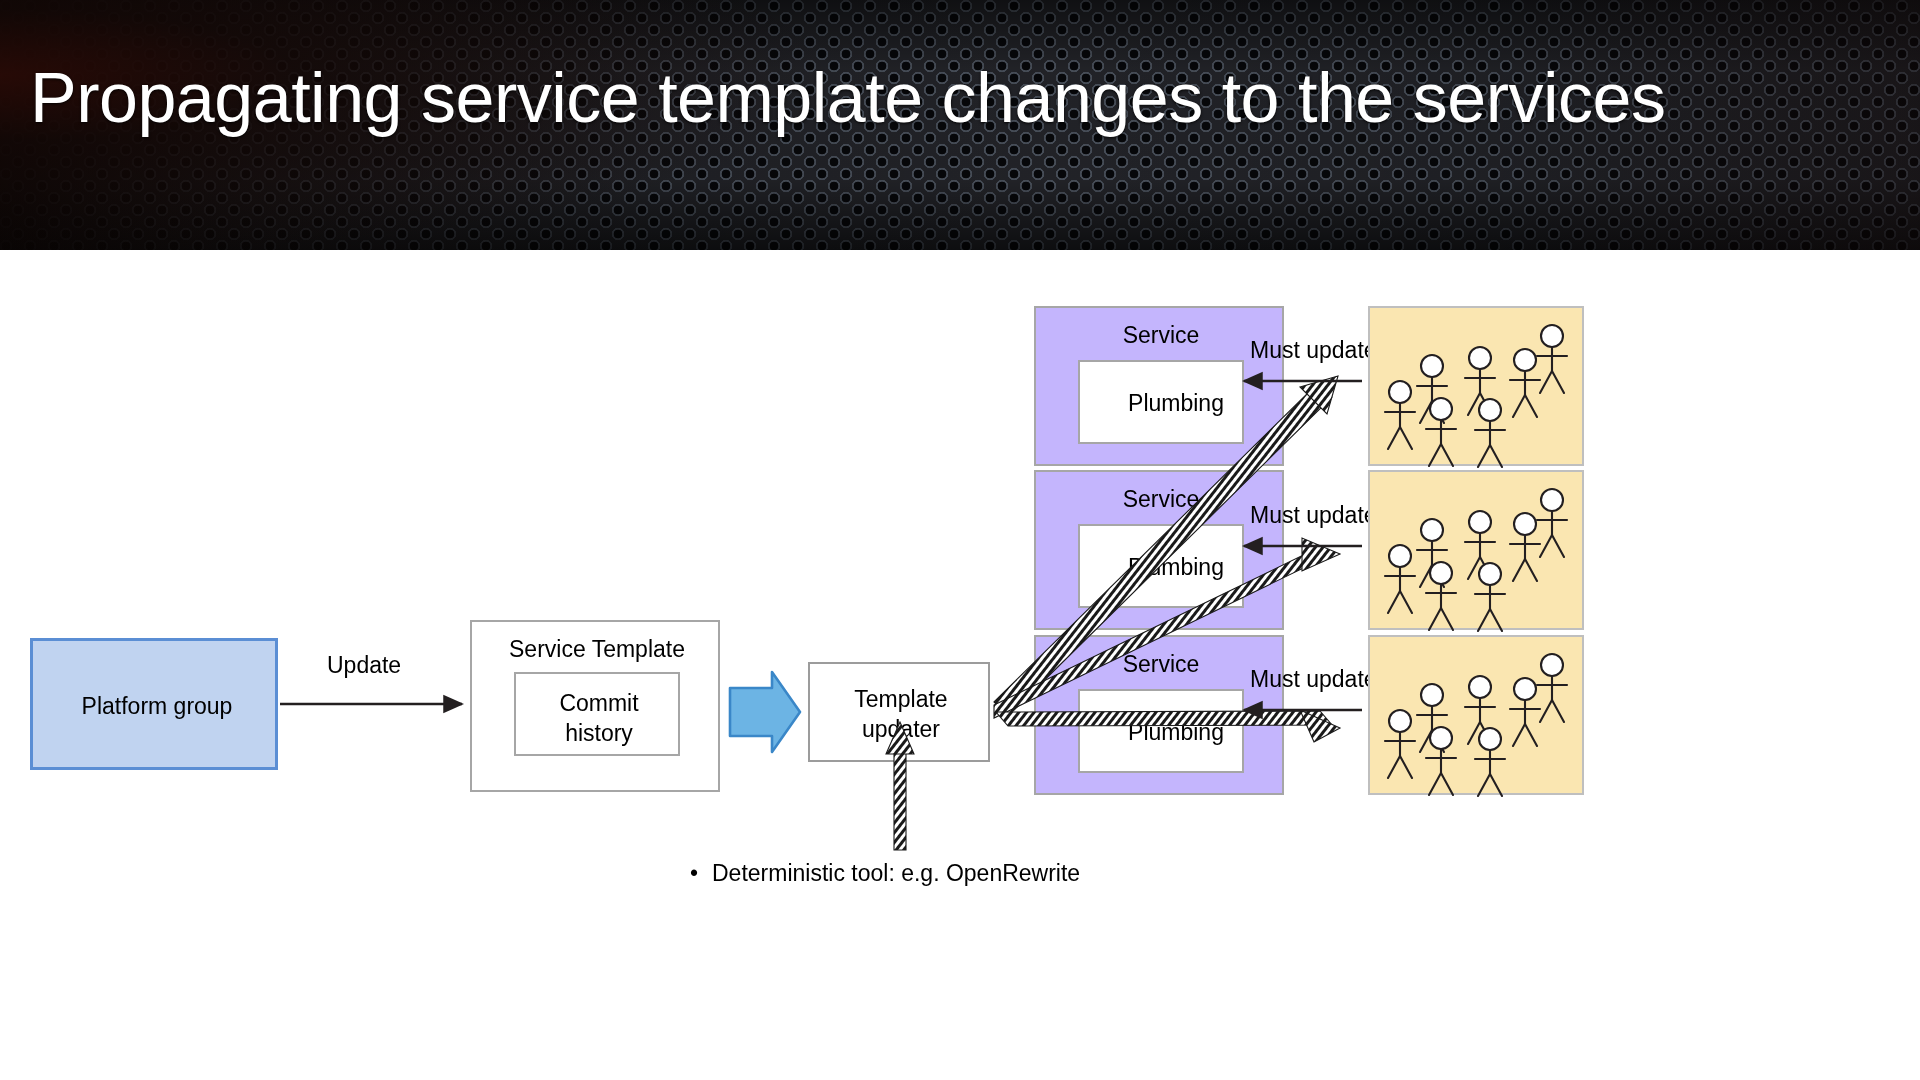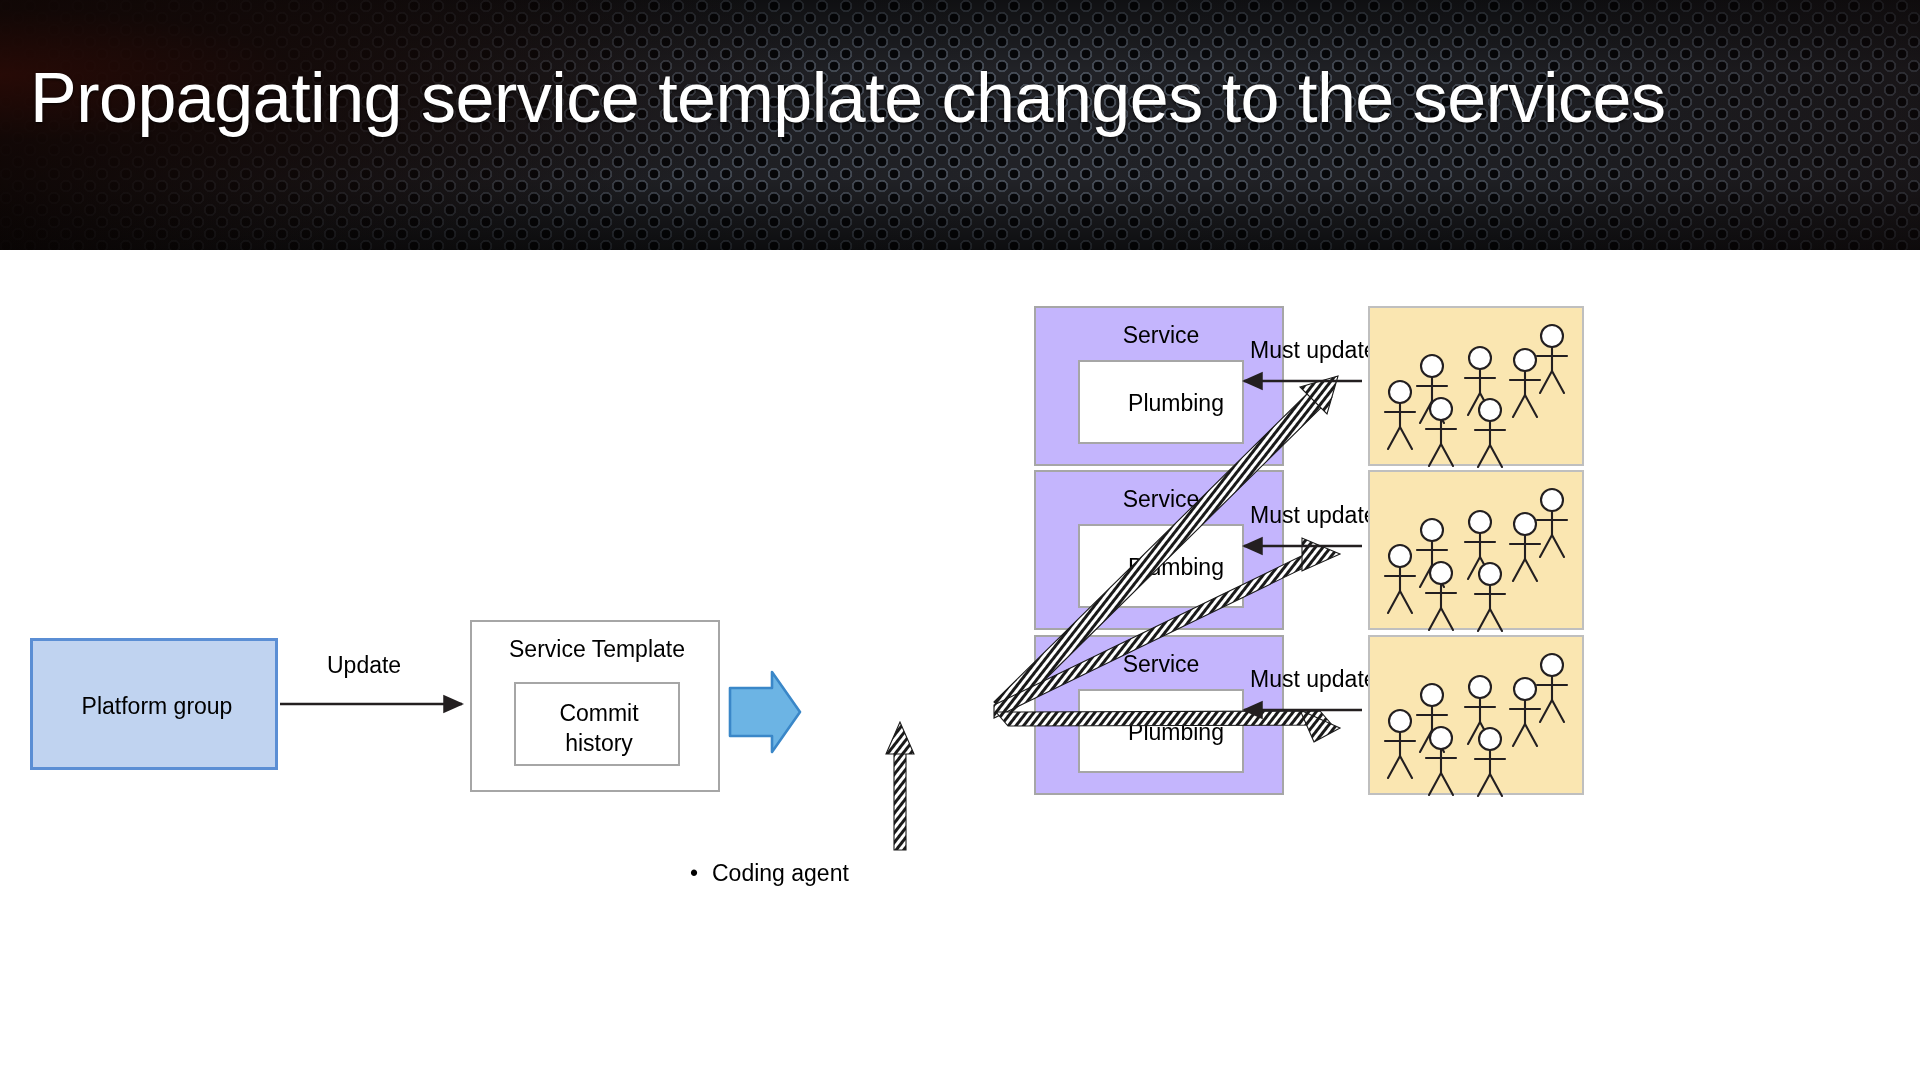--- a/index.html
+++ b/index.html
@@ -92,21 +92,21 @@
   
   #service-template {
     left: 470px; top: 370px;
     width: 250px; height: 172px;
     background: #ffffff;
     border: 2px solid #a6a6a6;
   }
   #service-template-title { left: 0; top: 12px; width: 250px; }
   #commit-history-box {
     position: absolute;
-    left: 42px; top: 60px;
+    left: 42px; top: 50px;
     width: 166px; height: 84px;
     background: #ffffff;
     border: 2px solid #a6a6a6;
     box-sizing: border-box;
   }
   #commit-history-label { left: 0; top: 14px; width: 166px; }
 
   
   #template-updater {
     left: 808px; top: 412px;
@@ -199,20 +199,24 @@
   <div class="free-label" id="update-label">Update</div>
 
   <div class="node" id="service-template">
     <div class="lbl" id="service-template-title">Service Template</div>
     <div id="commit-history-box">
       <div class="lbl" id="commit-history-label">Commit
 history</div>
     </div>
   </div>
 
+  <div class="node" id="template-updater">
+    <div class="lbl" id="template-updater-label">Template
+updater</div>
+  </div>
 
   <div class="free-label" id="applies-updates-label">Applies
 updates</div>
 
   <div class="node service-box" style="left:1034px; top:56px;">
     <div class="lbl service-title">Service</div>
     <div class="plumbing-box">
       <div class="lbl plumbing-label">Plumbing</div>
     </div>
   </div>
@@ -394,21 +398,21 @@
             <line x1="167" y1="48" x2="197" y2="48"></line>
             <line x1="182" y1="63" x2="170" y2="85"></line>
             <line x1="182" y1="63" x2="194" y2="85"></line>
           </g>
       </g>
     </svg>
   </div>
 
   <div id="bullet-list">
     <ul>
-      <li>Coding agent</li>
+      <li>Deterministic tool: e.g. OpenRewrite</li>
     </ul>
   </div>
 
   <svg class="overlay" viewBox="0 0 1920 830">
     <defs>
       <marker id="solidArrow" viewBox="0 0 10 10" refX="9" refY="5" markerWidth="8" markerHeight="8" orient="auto-start-reverse">
         <path d="M0,0.6 L10,5 L0,9.4 z" fill="#231f20"></path>
       </marker>
       <pattern id="hatch" width="6" height="6" patternUnits="userSpaceOnUse" patternTransform="rotate(38)">
         <rect width="6" height="6" fill="#ffffff"></rect>

